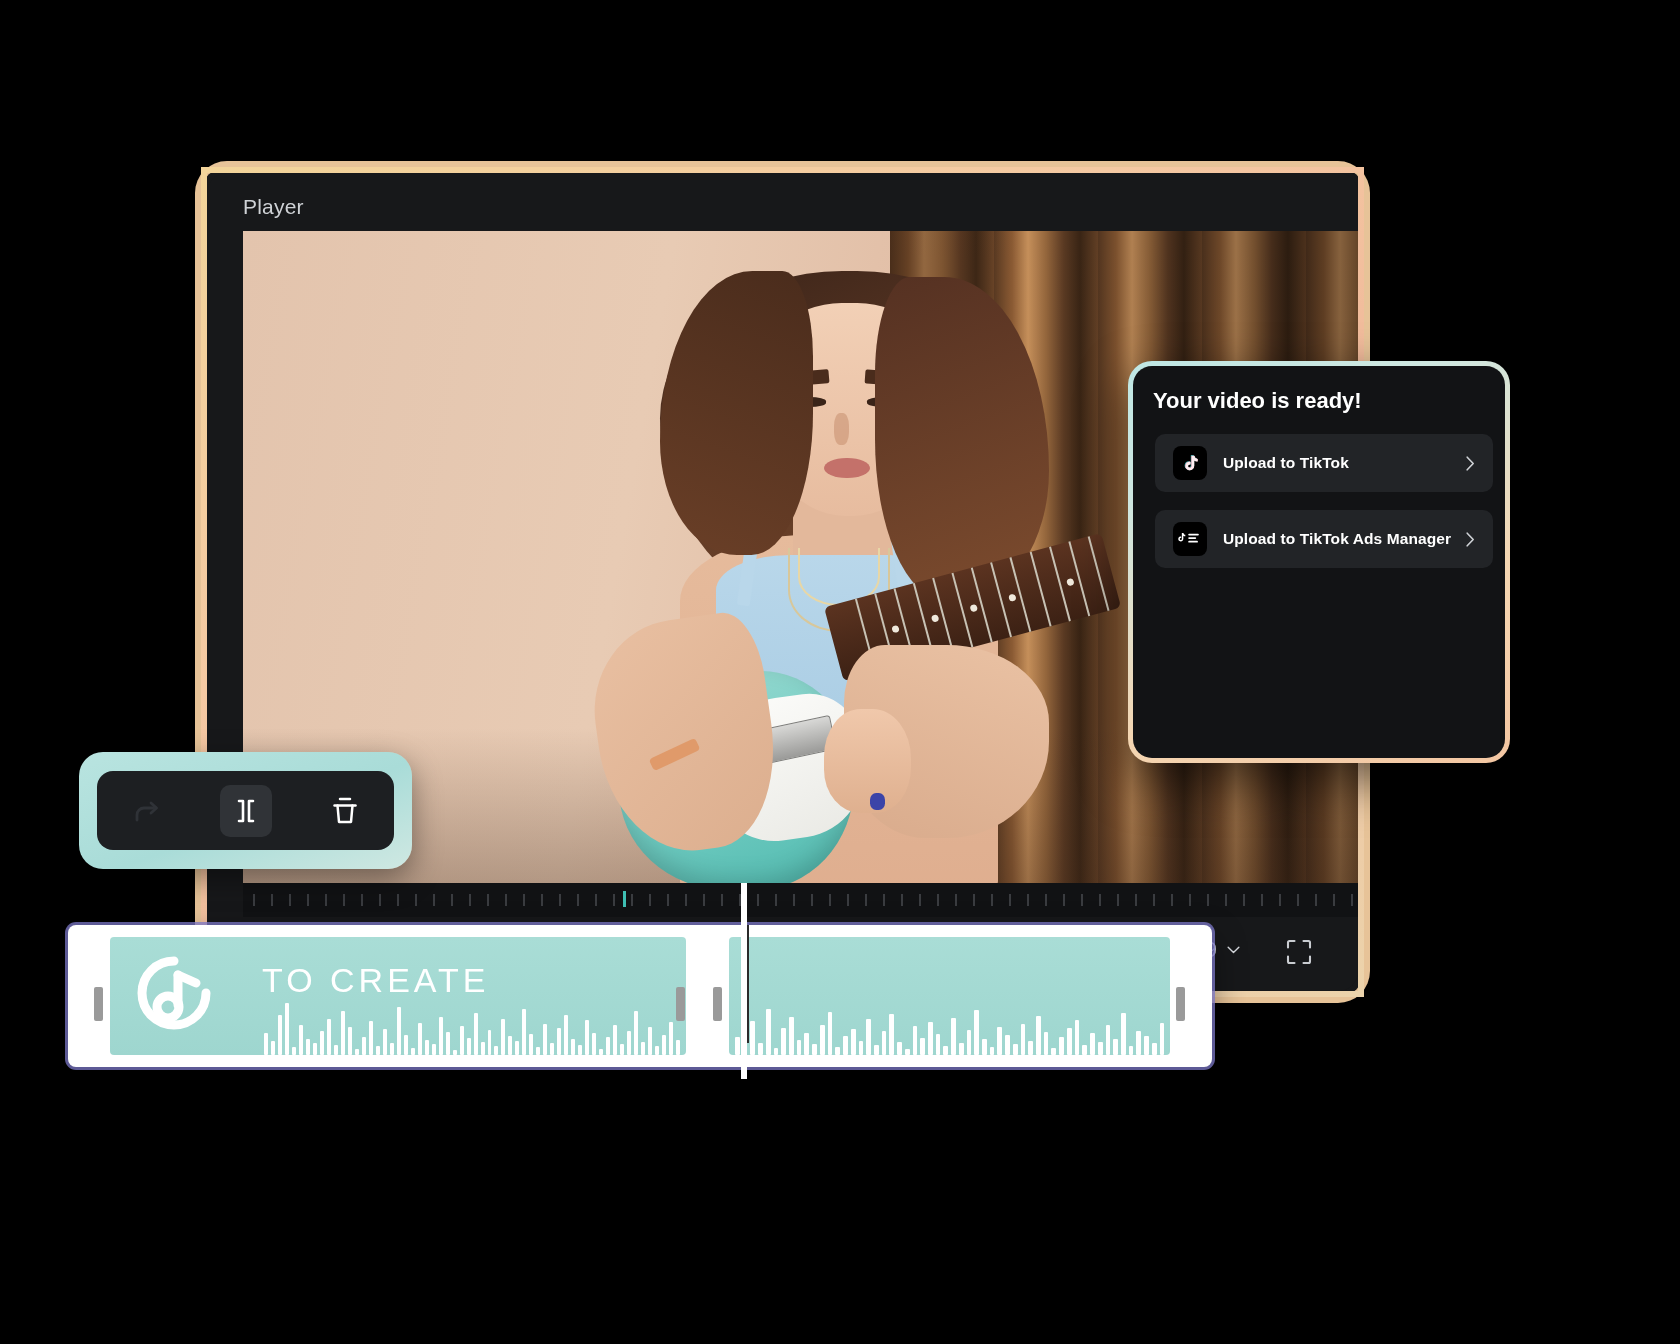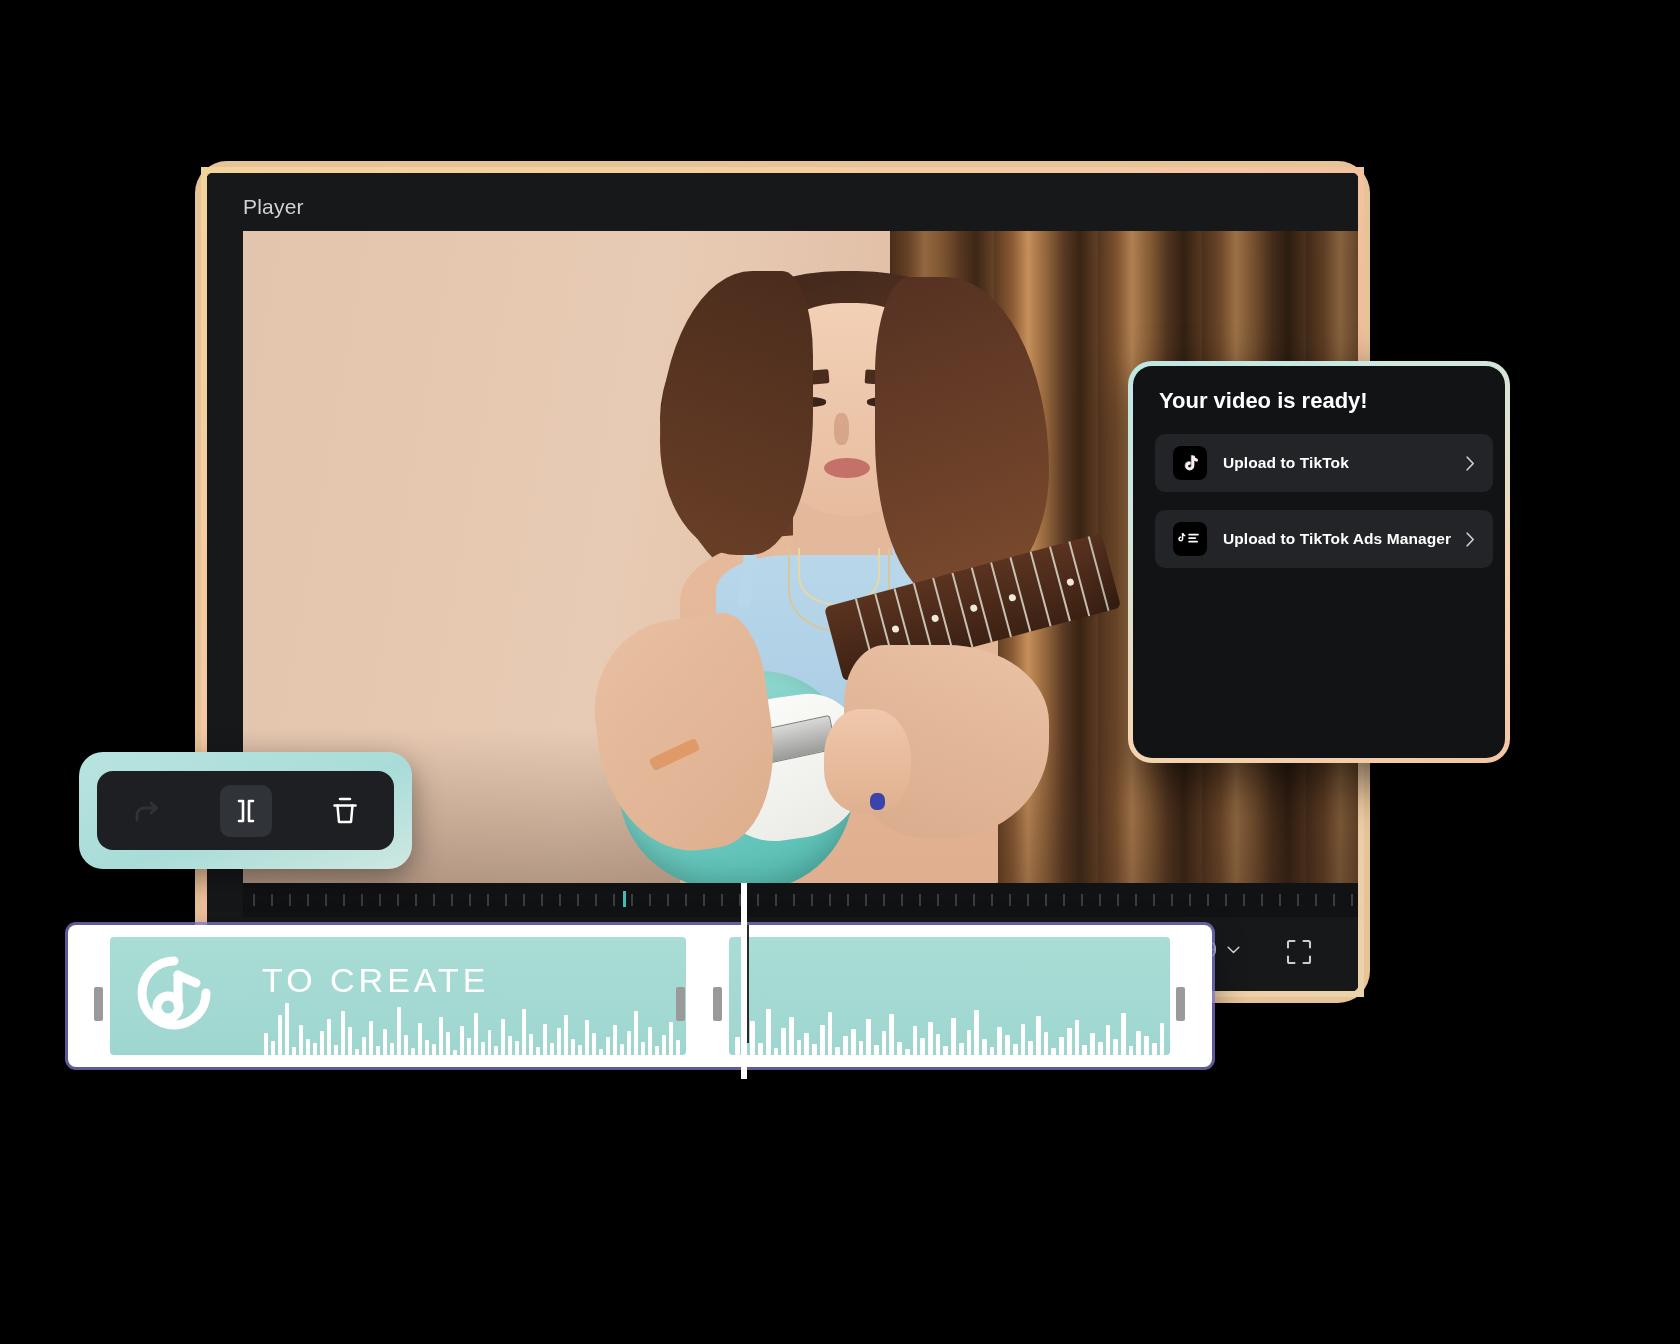--- a/index.html
+++ b/index.html
@@ -178,21 +178,21 @@
     position:absolute; left:1128px; top:361px; width:382px; height:402px;
     border-radius: 24px;
     background: #121315;
     border: 5px solid transparent;
     background-image: linear-gradient(#121315,#121315),
       linear-gradient(155deg, #bfe7e4 0%, #cfe7e0 25%, #f4d6b2 65%, #f3c6a2 100%);
     background-origin: border-box; background-clip: padding-box, border-box;
     box-shadow: 0 18px 48px rgba(0,0,0,.55);
     overflow:hidden;
   }
-  #export-title { position:absolute; left:26px; top:22px; color:#fff; font-size:22px; font-weight:bold; }
+  #export-title { position:absolute; left:20px; top:22px; color:#fff; font-size:22px; font-weight:bold; }
   .export-row {
     position:absolute; left:22px; width:338px; height:58px;
     background:#222427; border-radius:10px; display:flex; align-items:center; cursor:pointer;
   }
   .export-row .ico {
     width:34px;height:34px;border-radius:8px;margin-left:18px;background:#000;
     display:flex;align-items:center;justify-content:center;flex:0 0 auto;
   }
   .export-row .lbl { margin-left:16px; color:#fff; font-size:15.5px; font-weight:bold; letter-spacing:.1px;}
   .export-row .rchev{ position:absolute; right:18px; width:9px;height:15px; }

